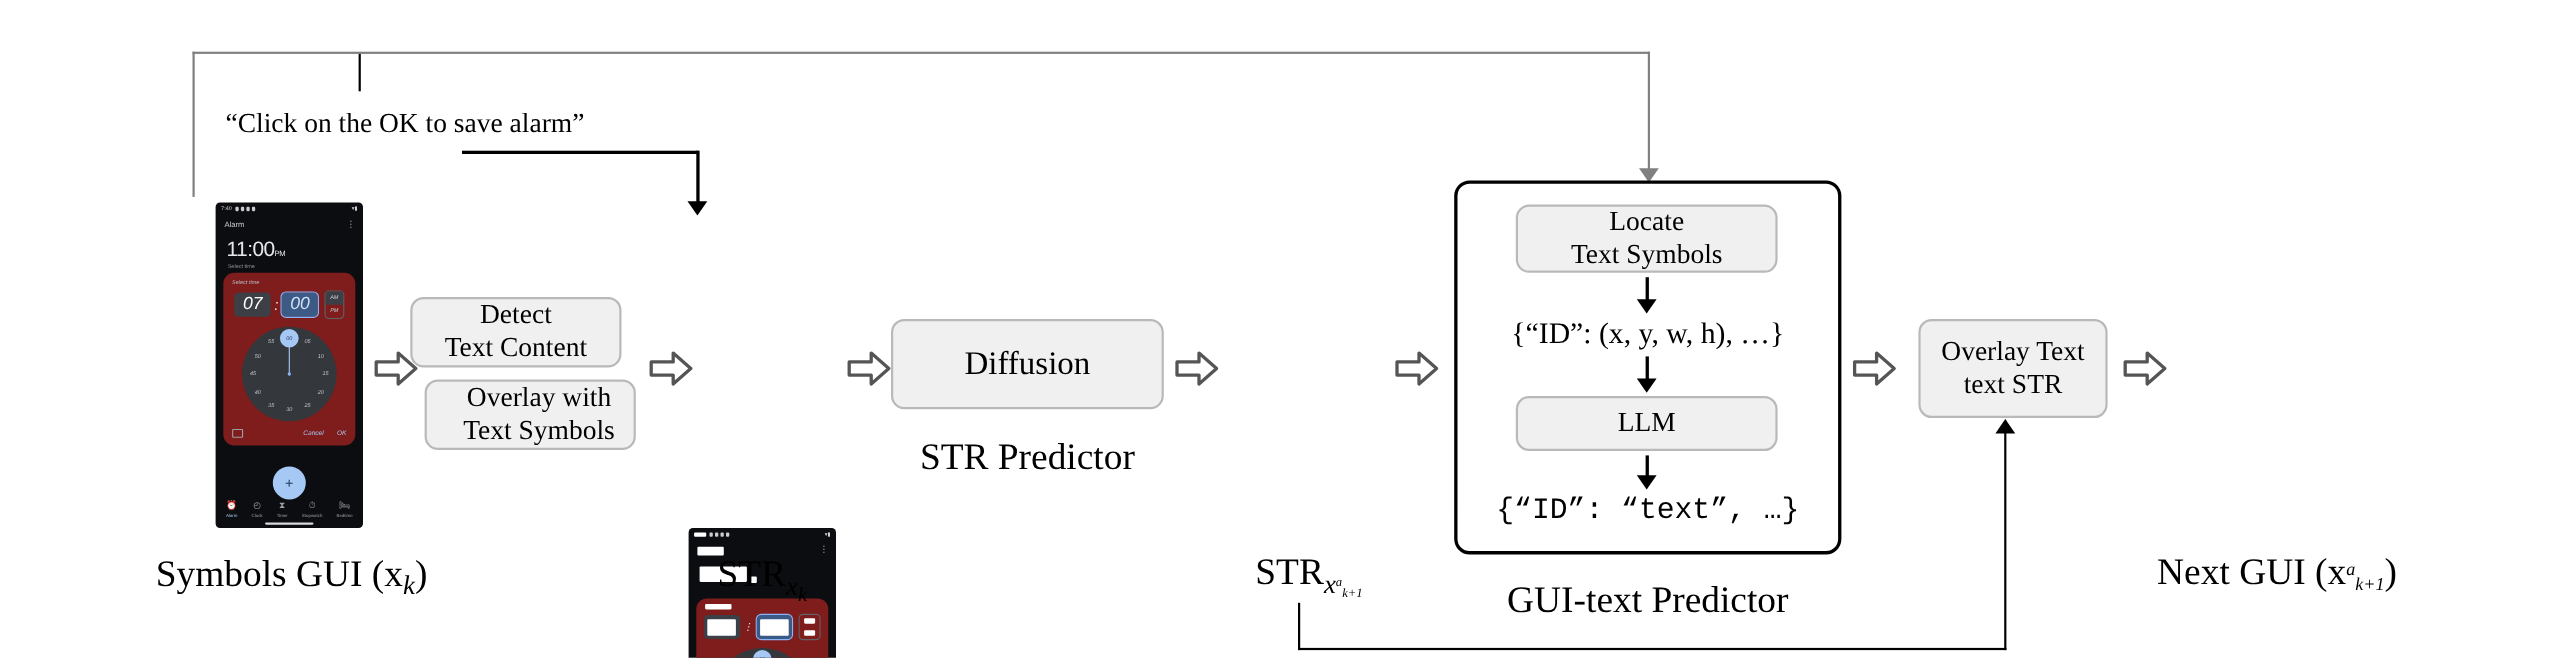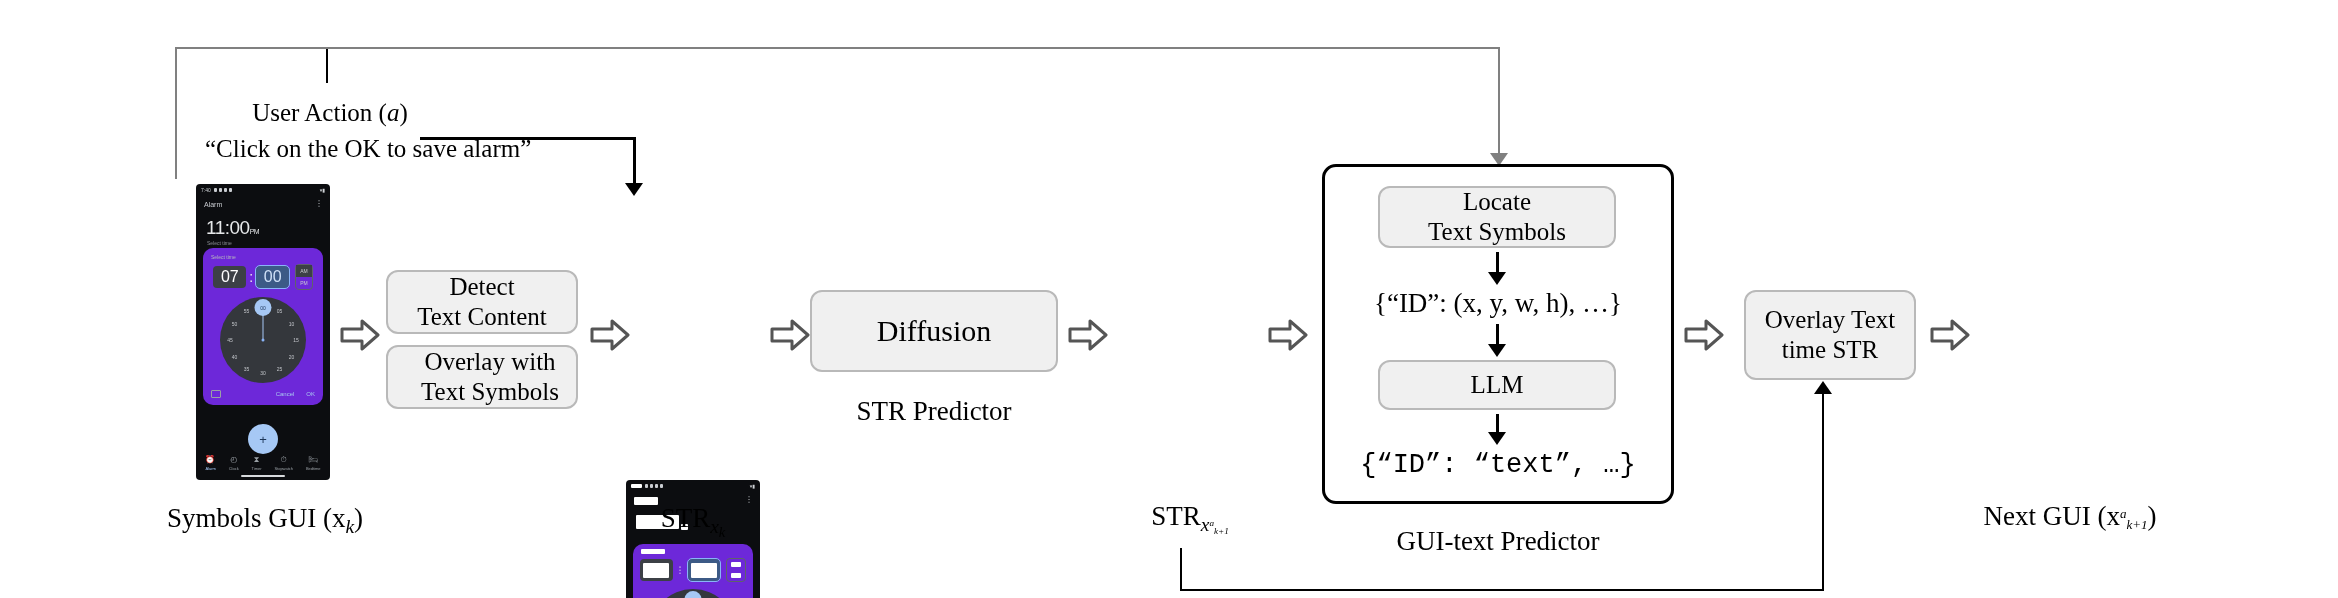--- a/index.html
+++ b/index.html
@@ -1,21 +1,21 @@
 <!DOCTYPE html>
 <html><head>
 <meta charset="utf-8">
 <style>
   html,body{margin:0;padding:0;background:#fff;}
   body{width:2338px;height:598px;position:relative;overflow:hidden;
        font-family:"Liberation Serif",serif;color:#000;}
   .abs{position:absolute;}
 
   
-  .cap{font-size:27px;text-align:center;white-space:nowrap;line-height:1.25;}
+  .cap{font-size:34px;text-align:center;white-space:nowrap;line-height:1.25;}
   .useract{font-size:25px;text-align:center;line-height:1.45;white-space:nowrap;}
   .ital{font-style:italic;}
   sub,sup{font-size:.62em;font-style:italic;}
   sub{vertical-align:-.32em;} sup{vertical-align:.52em;}
 
   
   .pbox{background:#f0f0f0;border:2px solid #b9b9b9;border-radius:12px;
         display:flex;align-items:center;justify-content:center;text-align:center;
         font-size:25px;line-height:1.2;box-sizing:border-box;}
   .bigbox{border:3px solid #000;border-radius:14px;background:#fff;box-sizing:border-box;}
@@ -38,21 +38,21 @@
              align-items:center;justify-content:space-between;padding:0 5px;
              font-size:5px;color:#cfd2d6;}
   .dots{display:flex;gap:2px;align-items:center;}
   .dot{width:3px;height:4px;background:#c9ccd1;border-radius:1px;}
   .ph-title{position:absolute;left:8px;top:17px;font-size:7px;color:#c9ccd1;}
   .kebab{position:absolute;right:7px;top:17px;color:#c9ccd1;font-size:8px;line-height:6px;}
   .bigtime{position:absolute;left:10px;top:33px;font-size:19px;color:#e6e8ea;letter-spacing:-.5px;}
   .bigtime .ampm{font-size:7px;}
   .sublab{position:absolute;left:11px;top:56px;font-size:5px;color:#8a8e94;}
 
-  .dialog{position:absolute;left:7px;top:64px;right:7px;background:#6d28d9;border-radius:10px;}
+  .dialog{position:absolute;left:7px;top:64px;right:7px;background:#7f1d1d;border-radius:10px;font-style:italic;}
   .dlg-h{font-size:5px;color:#b6b9be;padding:6px 0 4px 8px;}
   .tfield{display:flex;align-items:center;justify-content:center;gap:3px;padding:0 7px;}
   .tnum{width:33px;height:22px;border-radius:4px;display:flex;align-items:center;
         justify-content:center;font-size:16px;color:#fff;}
   .tnum.a{background:#3c4046;} .tnum.b{background:#3c5a86;color:#cfe0f7;outline:1px solid #8ab4f8;}
   .colon{color:#e8eaed;font-size:14px;}
   .ampmbox{display:flex;flex-direction:column;border:1px solid #5f6368;border-radius:4px;margin-left:3px;}
   .ampmbox span{font-size:5px;color:#c9ccd1;padding:3px 4px;text-align:center;}
   .ampmbox span.sel{background:#3c4046;}
   .clockface{position:relative;width:86px;height:86px;margin:7px auto 0;border-radius:50%;
@@ -187,21 +187,21 @@
 <div class="abs cap" style="left:140px;top:502px;width:250px;">
   <span>Symbols GUI (x</span><span class="ital" style="font-size:.72em;vertical-align:-.3em;">k</span><span>)</span>
 </div>
 
 <div class="abs barrow" style="left:340px;top:318px;">
   <svg viewBox="0 0 40 34" width="40" height="34">
       <path d="M2 11 L22 11 L22 3 L38 17 L22 31 L22 23 L2 23 Z" fill="#ffffff" stroke="#555" stroke-width="3" stroke-linejoin="round"></path>
     </svg>
 </div>
 
-<div class="abs pbox" style="left:386px;top:270px;width:192px;height:64px;flex-direction:column;">
+<div class="abs pbox" style="left:373px;top:270px;width:192px;height:64px;flex-direction:column;">
   <span>Detect</span>
   <span>Text Content</span>
 </div>
 <div class="abs pbox" style="left:386px;top:345px;width:192px;height:64px;flex-direction:column;padding-left:16px;">
   <span>Overlay with</span>
   <span>Text Symbols</span>
 </div>
 
 <div class="abs barrow" style="left:590px;top:318px;">
   <svg viewBox="0 0 40 34" width="40" height="34">
@@ -323,31 +323,28 @@
 </div>
 
 <div class="abs barrow" style="left:1684px;top:318px;">
   <svg viewBox="0 0 40 34" width="40" height="34">
       <path d="M2 11 L22 11 L22 3 L38 17 L22 31 L22 23 L2 23 Z" fill="#ffffff" stroke="#555" stroke-width="3" stroke-linejoin="round"></path>
     </svg>
 </div>
 
 <div class="abs pbox" style="left:1744px;top:290px;width:172px;height:90px;flex-direction:column;">
   <span>Overlay Text</span>
-  <span>time STR</span>
+  <span>text STR</span>
 </div>
 
 <div class="abs barrow" style="left:1930px;top:318px;">
   <svg viewBox="0 0 40 34" width="40" height="34">
       <path d="M2 11 L22 11 L22 3 L38 17 L22 31 L22 23 L2 23 Z" fill="#ffffff" stroke="#555" stroke-width="3" stroke-linejoin="round"></path>
     </svg>
 </div>
 
 <div class="abs cap" style="left:1940px;top:500px;width:260px;">
   <span>Next GUI (x</span><span class="ital" style="font-size:.78em;"><sup>a</sup><sub>k+1</sub></span><span>)</span>
 </div>
 
 <div class="abs useract" style="left:205px;top:95px;width:250px;">
-  <div>
-    <span>User Action (</span><span class="ital">a</span><span>)</span>
-  </div>
   <div>“Click on the OK to save alarm”</div>
 </div>
 
 </body></html>

